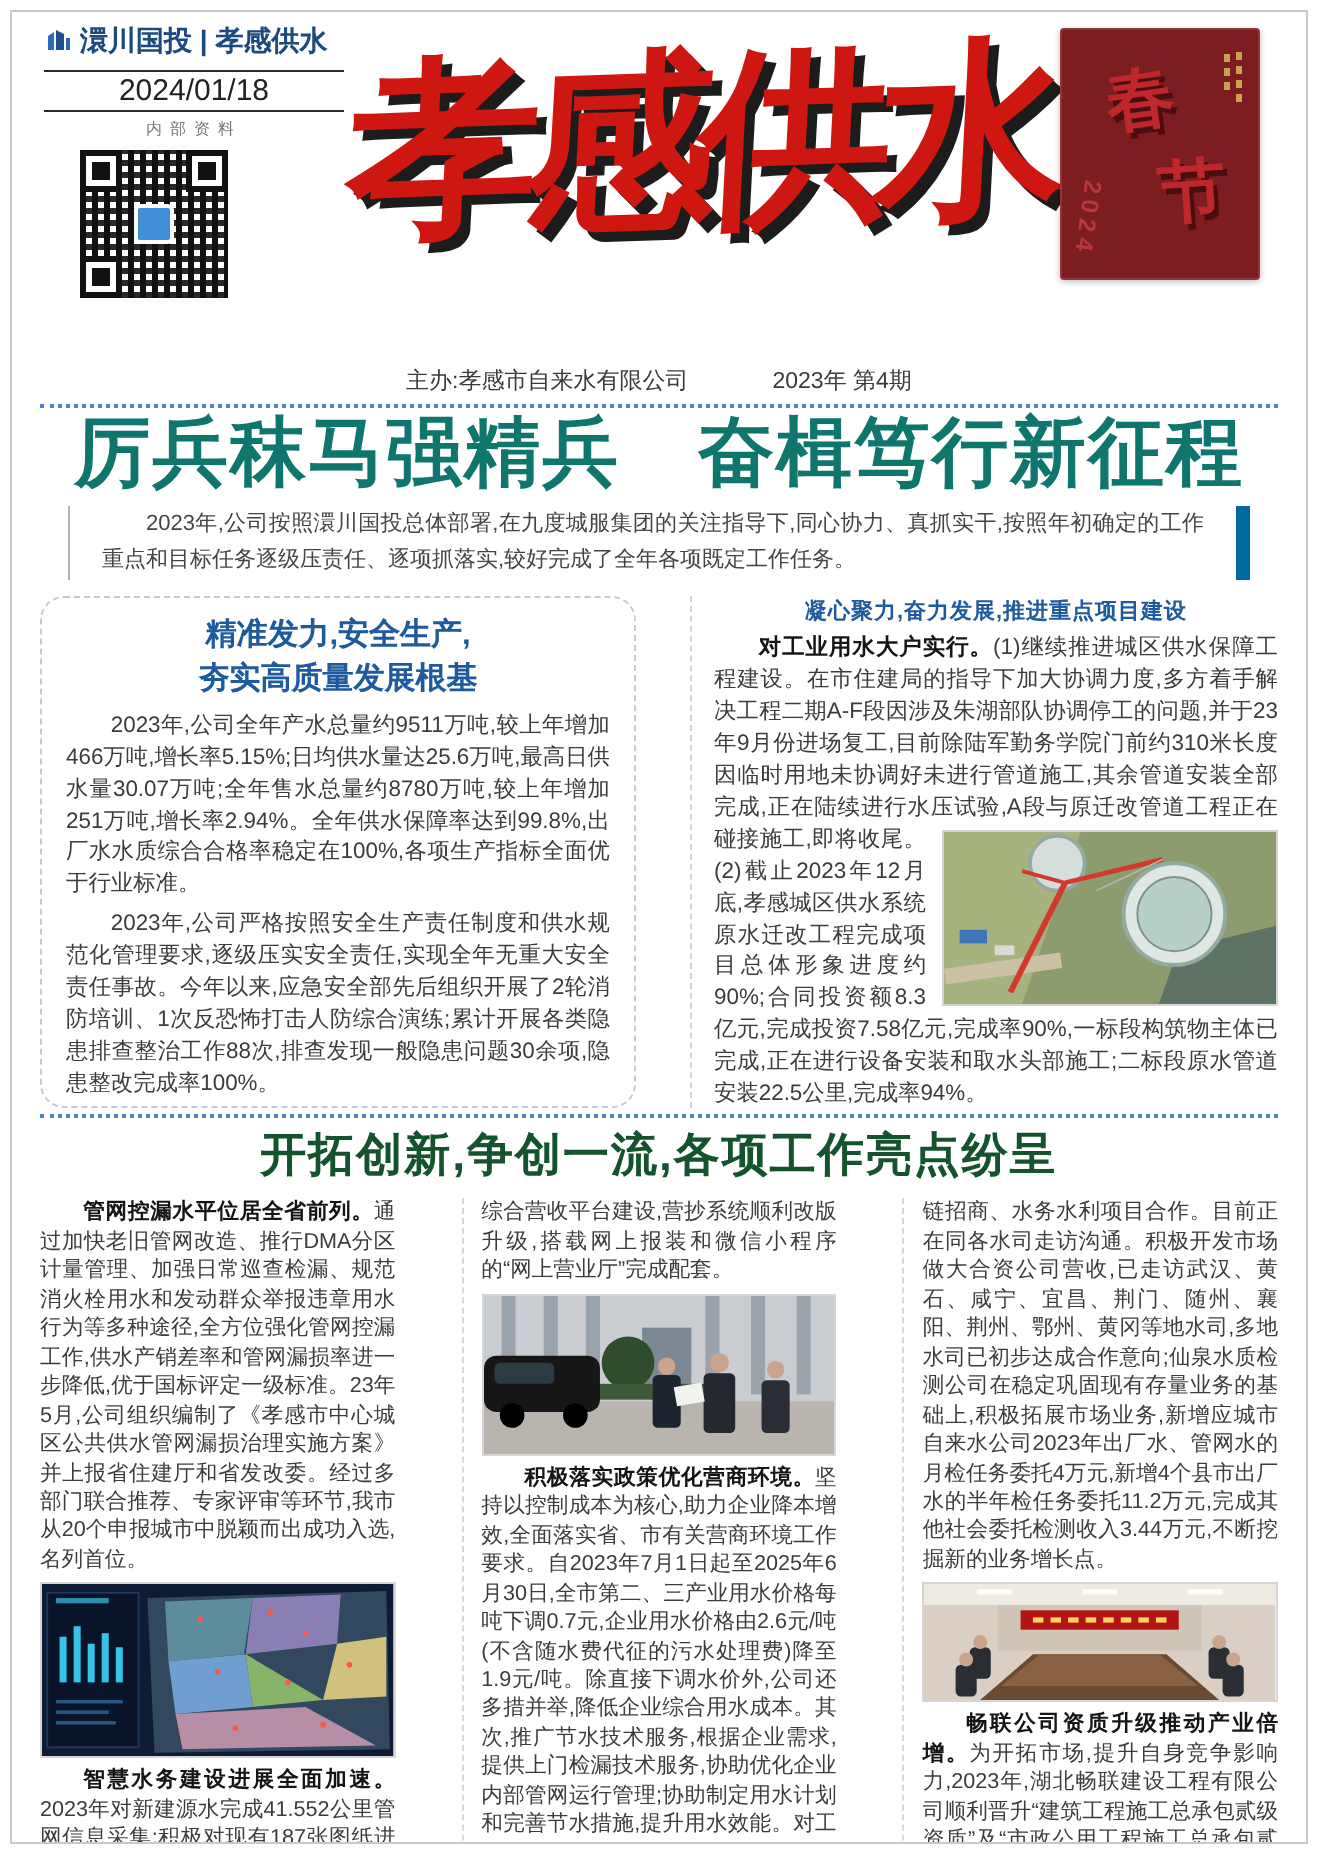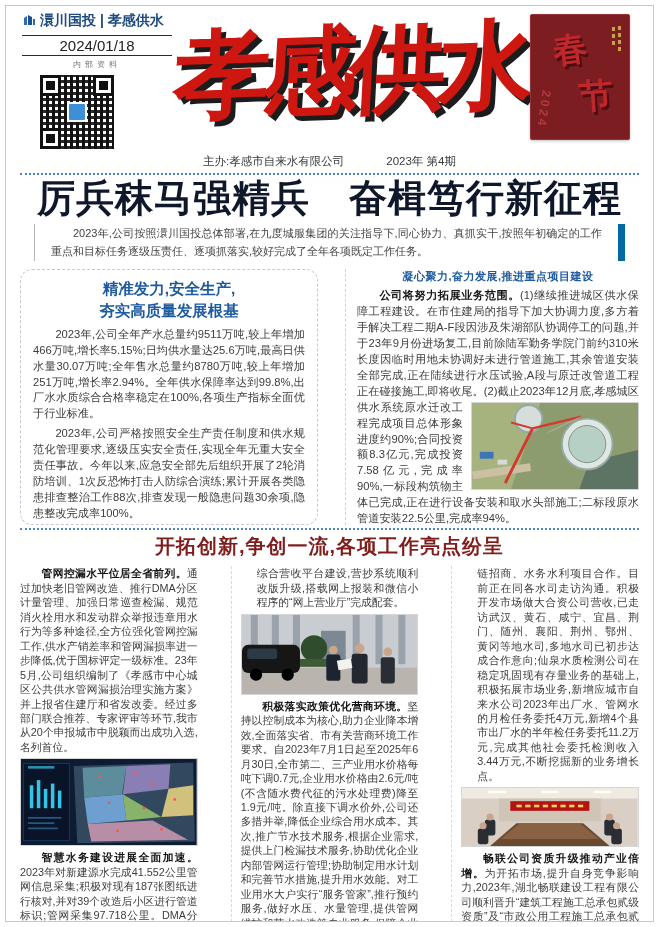--- a/index.html
+++ b/index.html
@@ -39,52 +39,52 @@
     background:#7c1d22;border:1px solid #93343a;border-radius:2px;overflow:hidden;
     box-shadow:0 1px 3px rgba(0,0,0,.25);
   }
   .festival .ch{position:absolute;font-family:"DejaVu Serif",serif;font-weight:900;color:#c0272d;text-shadow:2px 3px 0 #4a0d10;font-size:34px;}
   .festival .ch1{left:22px;top:12px;transform:rotate(-8deg);}
   .festival .ch2{left:48px;top:58px;transform:rotate(-4deg);}
   .festival .yr{position:absolute;left:6px;bottom:10px;writing-mode:vertical-rl;color:#b5383d;font-size:12px;letter-spacing:3px;font-weight:bold;transform:rotate(8deg);}
   .festival .gold{position:absolute;right:8px;top:10px;width:3px;height:26px;background:repeating-linear-gradient(0deg,#c9a24b 0 4px,transparent 4px 7px);}
   .festival .gold2{right:14px;height:18px;top:12px;}
 
-  .publine{display:flex;justify-content:center;gap:42px;font-size:11.5px;color:#3a3a3a;height:18px;align-items:center;}
+  .publine{display:flex;justify-content:center;gap:42px;font-size:11.5px;color:#3a3a3a;height:18px;align-items:center;margin-top:29px;}
 
   .rule{border-top:2px dotted #4f82cc;margin:3px 12px;height:0;}
 
   
   .headline{
-    text-align:center;color:#0f172a;font-weight:900;font-size:38px;
+    text-align:center;color:#0f766e;font-weight:900;font-size:38px;
     letter-spacing:1px;line-height:1.1;margin:3px 0 4px;white-space:nowrap;
   }
   .intro{
     margin:2px 26px 0;padding:1px 16px;border-left:1px solid #b4b4b4;border-right:7px solid #0369a1;
     font-size:11px;line-height:1.62;color:#444;text-align:justify;text-indent:2em;
   }
 
   
   .twocol{display:flex;margin:8px 12px 0;gap:17px;height:256px;overflow:hidden;}
   .lbox{width:272px;flex:none;border:1px dashed #c3cad6;border-radius:12px;padding:6px 12px 4px;}
   .lbox h3{margin:2px 0 5px;text-align:center;color:#1d5a9e;font-size:15.5px;line-height:1.4;font-weight:800;}
   .rcol{flex:1;border-left:1px dashed #ccd3de;margin-left:10px;padding-left:11px;}
   .rcol h3{margin:0 0 4px;text-align:center;color:#1d5a9e;font-size:11px;font-weight:800;letter-spacing:.5px;}
   .body{margin:0 0 4px;font-size:11.2px;line-height:1.42;text-align:justify;text-indent:2em;}
   b.lead{color:#151515;}
   .pfloat{float:right;width:166px;margin:2px 0 3px 8px;border:1px solid #d4d4d4;display:block;}
   .pfloat svg{display:block;width:100%;height:86px;}
 
   
-  .mid-title{text-align:center;color:#7f1d1d;font-weight:900;font-size:20px;letter-spacing:1px;margin:3px 0 6px;}
+  .mid-title{text-align:center;color:#14532d;font-weight:900;font-size:23px;letter-spacing:1px;margin:3px 0 6px;}
   .threecol{display:flex;margin:0 12px;height:356px;overflow:hidden;gap:24px;}
   .col{flex:1;min-width:0;font-size:10.8px;line-height:1.34;}
   .col + .col{border-left:1px dashed #d3d9e2;margin-left:9px;padding-left:9px;}
   .col p{margin:0 0 3px;text-align:justify;text-indent:2em;}
-  .col p.noind{text-indent:0;margin-left:16px;}
+  .col p.noind{text-indent:0;}
   .ph{display:block;margin:4px 0;border:1px solid #d6d6d6;}
   .ph svg{display:block;width:100%;}
 </style>
 </head>
 <body>
 
 <div class="frame"></div>
 <div class="page">
 
   <div class="header">
@@ -136,21 +136,21 @@
       <h3>
         <span>精准发力,安全生产,</span><br><span>夯实高质量发展根基</span>
       </h3>
       <p class="body">2023年,公司全年产水总量约9511万吨,较上年增加466万吨,增长率5.15%;日均供水量达25.6万吨,最高日供水量30.07万吨;全年售水总量约8780万吨,较上年增加251万吨,增长率2.94%。全年供水保障率达到99.8%,出厂水水质综合合格率稳定在100%,各项生产指标全面优于行业标准。</p>
       <p class="body">2023年,公司严格按照安全生产责任制度和供水规范化管理要求,逐级压实安全责任,实现全年无重大安全责任事故。今年以来,应急安全部先后组织开展了2轮消防培训、1次反恐怖打击人防综合演练;累计开展各类隐患排查整治工作88次,排查发现一般隐患问题30余项,隐患整改完成率100%。</p>
     </div>
 
     <div class="rcol">
       <h3>凝心聚力,奋力发展,推进重点项目建设</h3>
       <p class="body">
-        <b class="lead">公司将努力拓展业务范围。</b><span>(1)继续推进城区供水保障工程建设。在市住建局的指导下加大协调力度,多方着手解决工程二期A-F段因涉及朱湖部队协调停工的问题,并于23年9月份进场复工,目前除陆军勤务学院门前约310米长度因临时用地未协调好未进行管道施工,其余管道安装全部完成,正在陆续进行水压试验,A段与原迁改管道工程正在碰接施工,即将收尾。</span><span class="pfloat">
+        <b class="lead">对工业用水大户实行。</b><span>(1)继续推进城区供水保障工程建设。在市住建局的指导下加大协调力度,多方着手解决工程二期A-F段因涉及朱湖部队协调停工的问题,并于23年9月份进场复工,目前除陆军勤务学院门前约310米长度因临时用地未协调好未进行管道施工,其余管道安装全部完成,正在陆续进行水压试验,A段与原迁改管道工程正在碰接施工,即将收尾。</span><span class="pfloat">
             <svg viewBox="0 0 170 88" preserveAspectRatio="none">
             <rect width="170" height="88" fill="#8d9c6e"></rect>
             <polygon points="0,0 70,0 40,88 0,88" fill="#a7b37e"></polygon>
             <polygon points="120,60 170,48 170,88 110,88" fill="#5d7364"></polygon>
             <rect x="0" y="70" width="60" height="8" fill="#cbbfa4" transform="rotate(-8 0 70)"></rect>
             <circle cx="118" cy="42" r="26" fill="#dfe7e4" stroke="#93aaa1" stroke-width="2"></circle>
             <circle cx="118" cy="42" r="19" fill="#b7d0c6" stroke="#7d938a" stroke-width="1"></circle>
             <circle cx="58" cy="16" r="14" fill="#d5dedb" stroke="#93aaa1" stroke-width="2"></circle>
             <line x1="34" y1="82" x2="62" y2="26" stroke="#d23a2e" stroke-width="3"></line>
             <line x1="62" y1="26" x2="112" y2="14" stroke="#d23a2e" stroke-width="2.4"></line>

